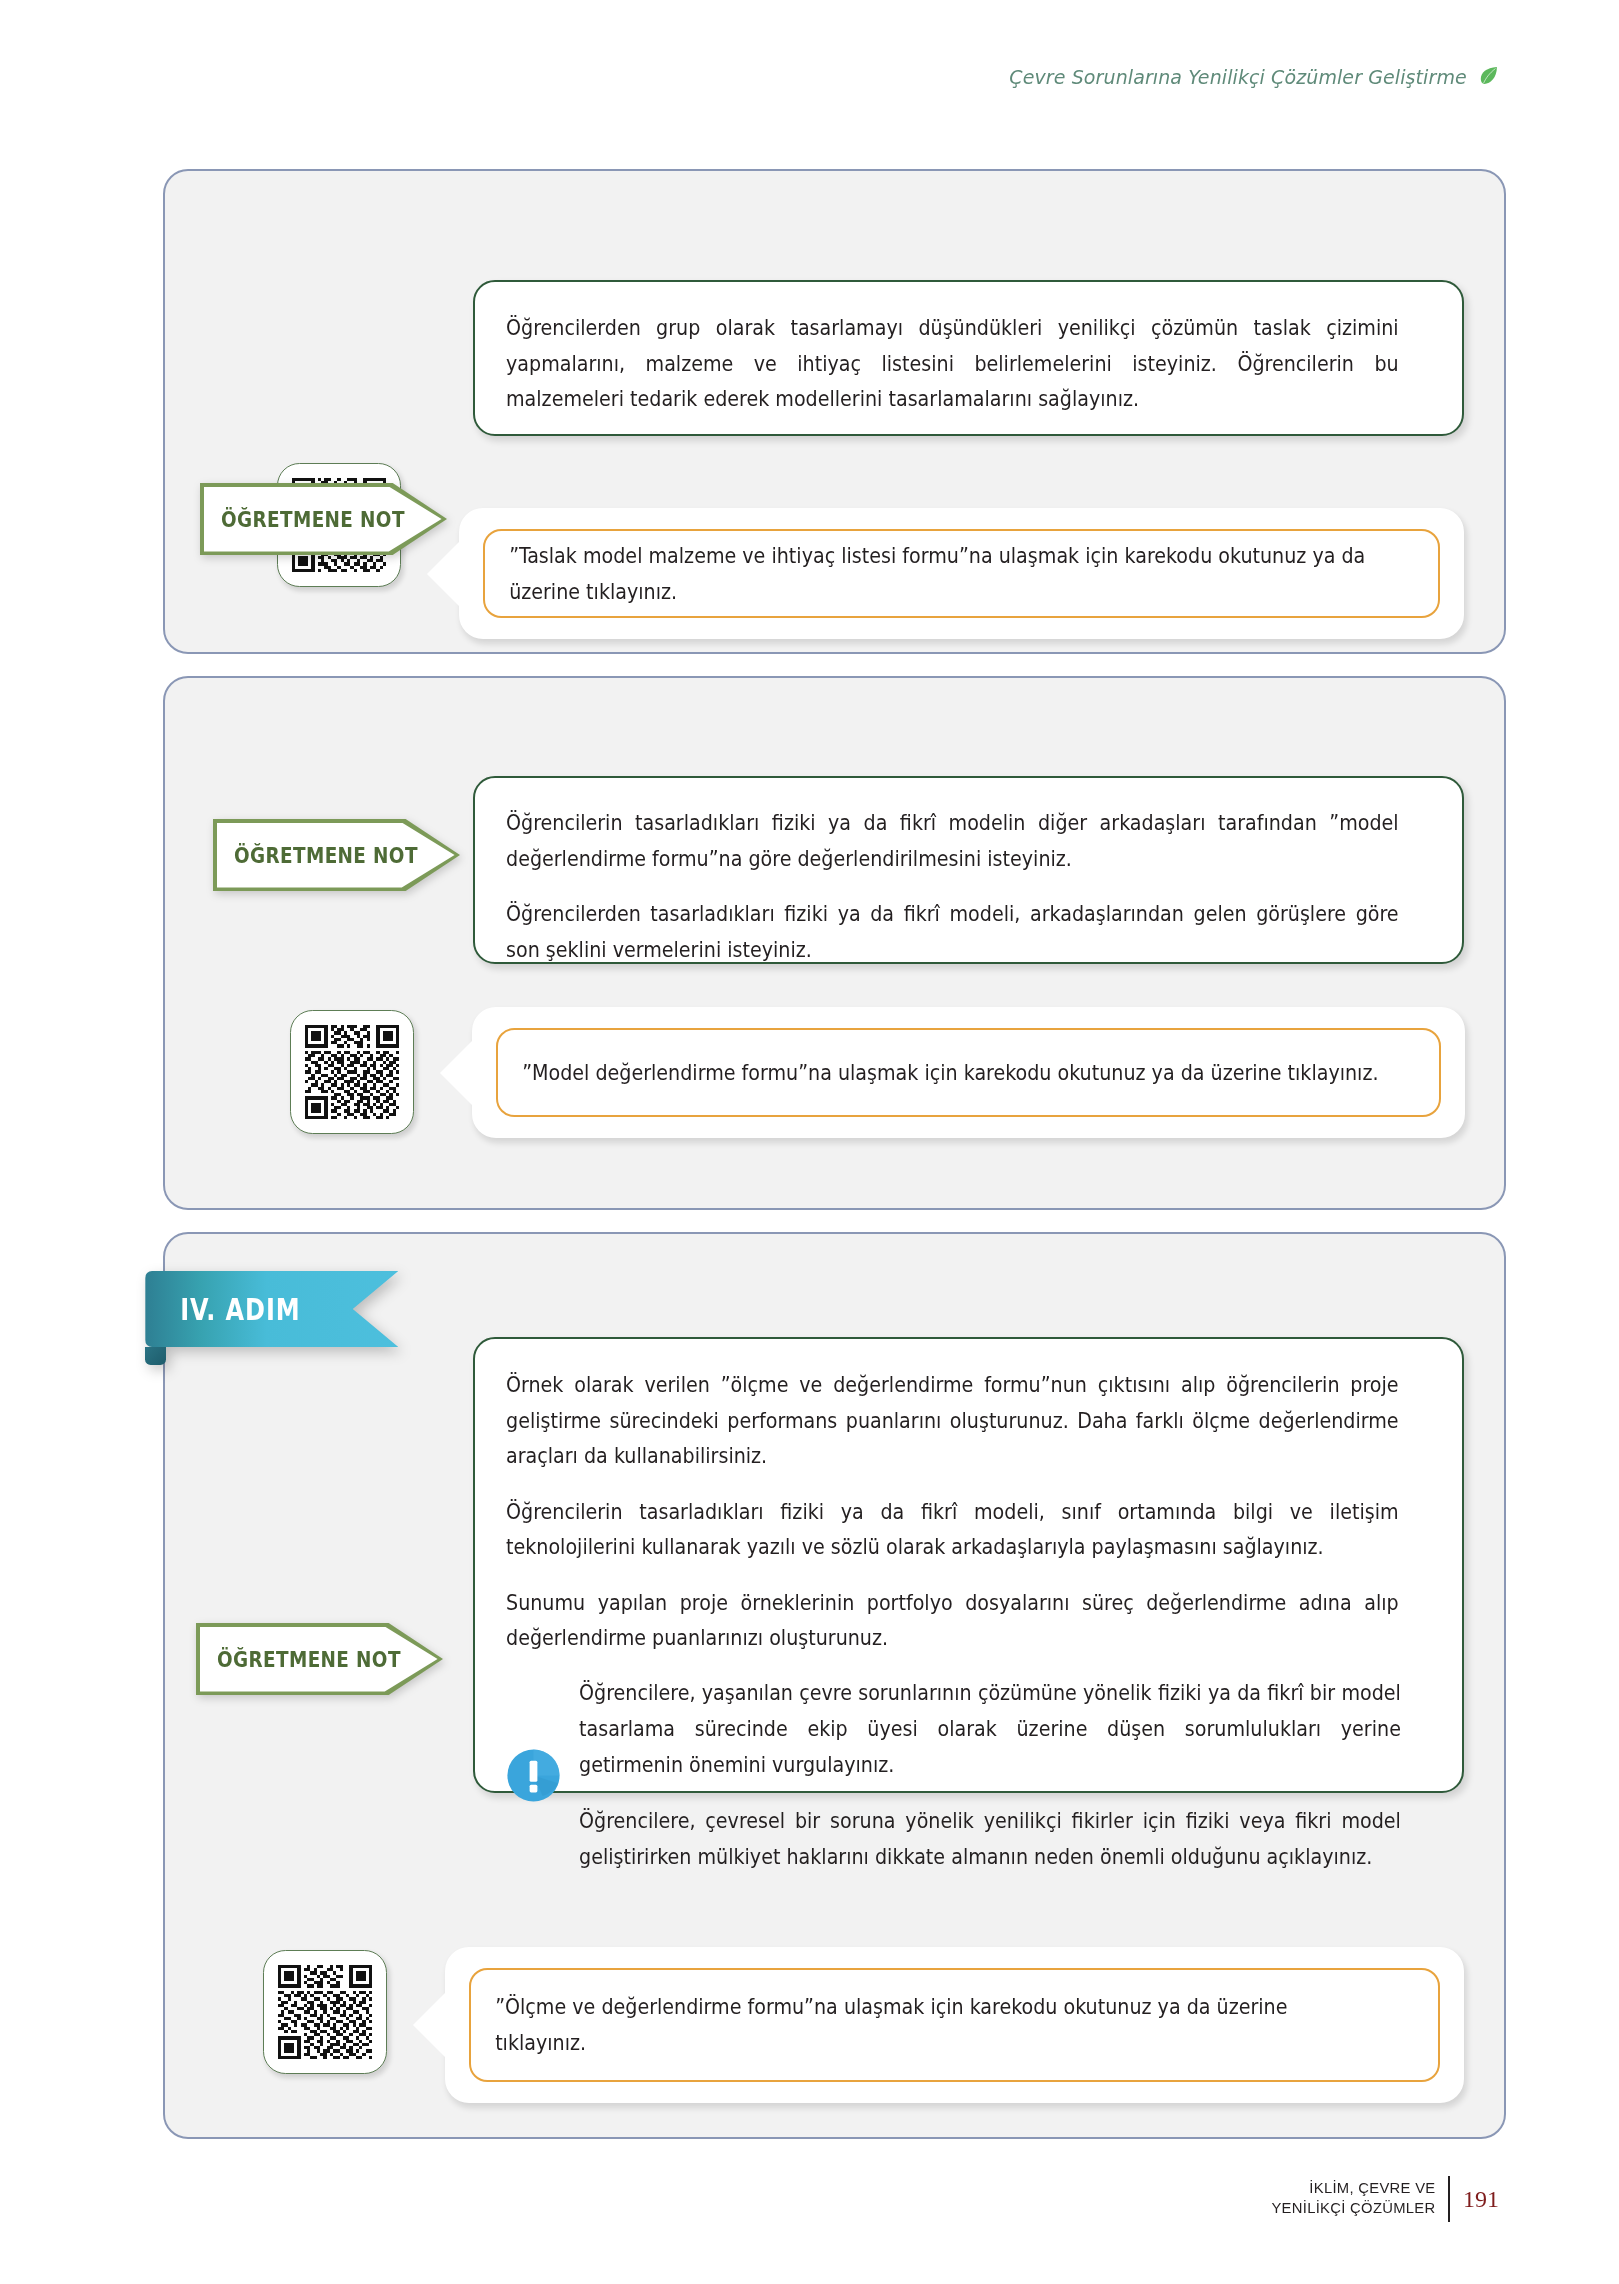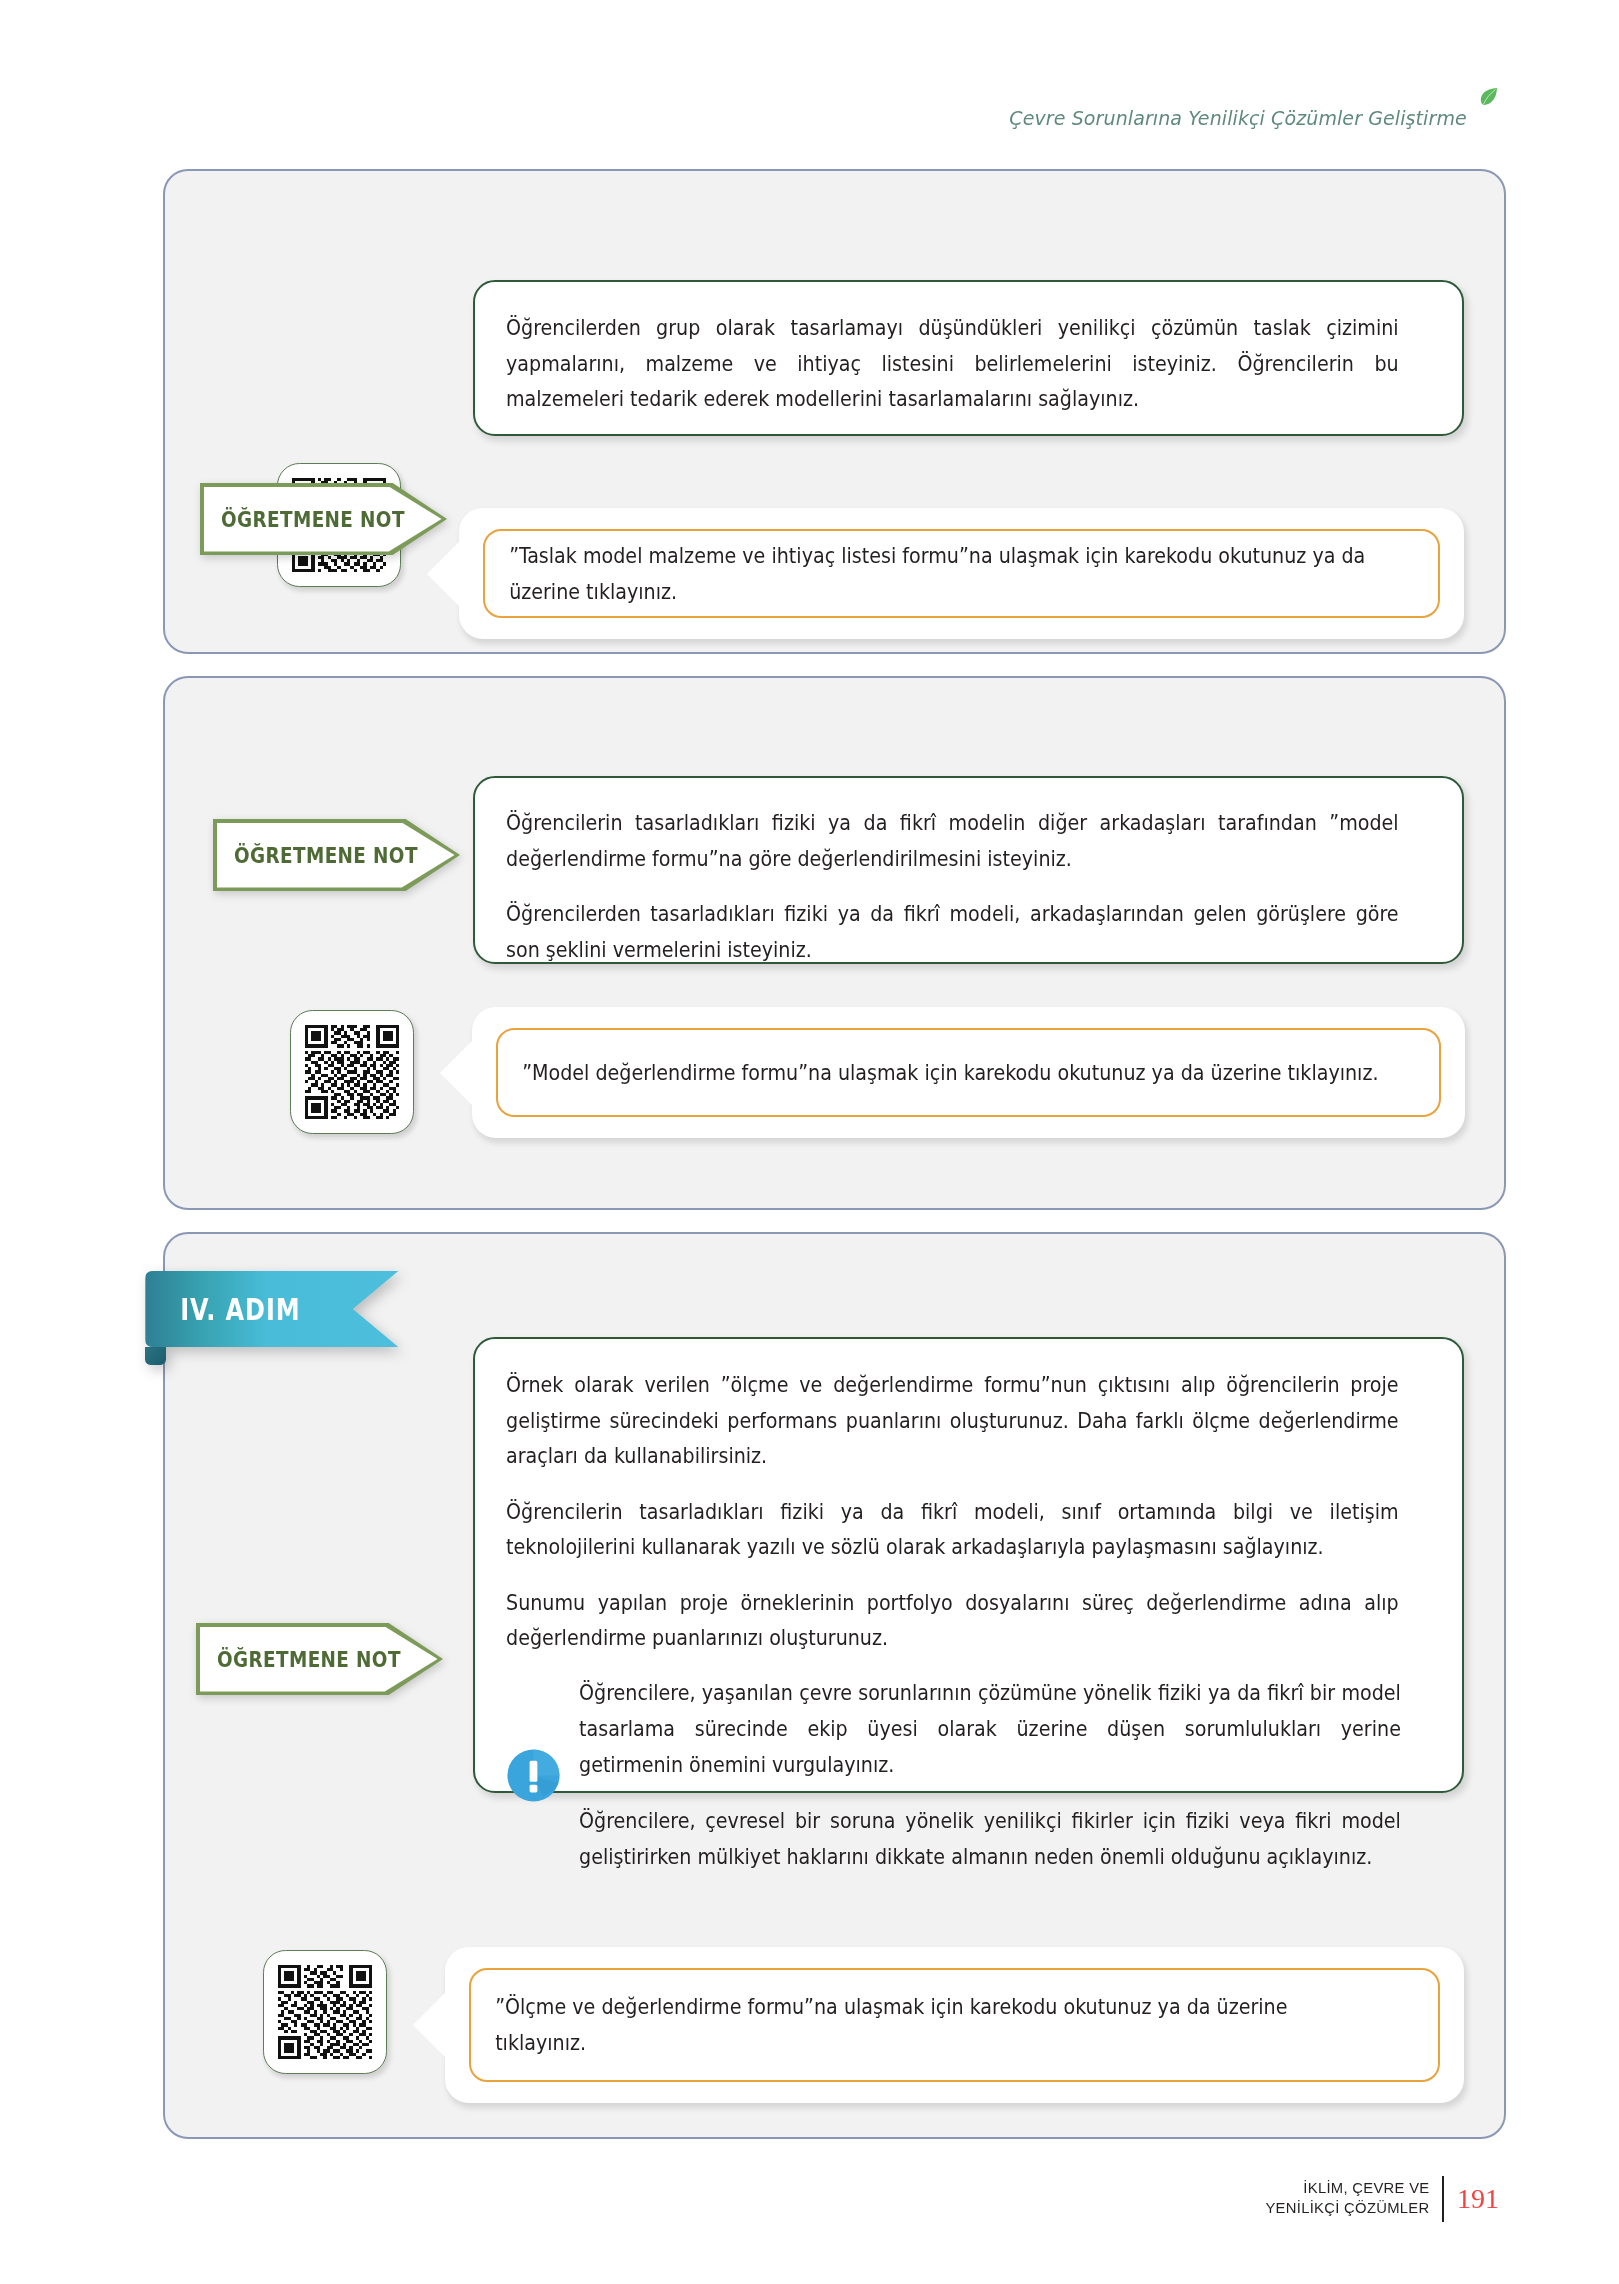--- a/index.html
+++ b/index.html
@@ -33,21 +33,20 @@
     align-items: center;
     gap: 11.2px;
   }
   .running-header .rh-text {
     font-family: "DejaVu Sans", sans-serif;
     font-style: italic;
     font-size: 19px;
     letter-spacing: 0.1px;
     color: #5f8a79;
     white-space: nowrap;
-    margin-top: 42px;
   }
   .leaf-icon { display: block; }
 
   
   .step-section {
     position: absolute;
     left: 163px;
     width: 1343px;
     box-sizing: border-box;
     background: #f2f2f2;
@@ -250,22 +249,22 @@
     color: #231f20;
     white-space: nowrap;
   }
   .footer-rule {
     width: 2.1px;
     height: 46px;
     background: #231f20;
   }
   .footer-page {
     font-family: "Liberation Serif", serif;
-    font-size: 28px;
-    color: #ef4444;
+    font-size: 24px;
+    color: #7f1d1d;
     line-height: 1;
   }
 </style>
 </head>
 <body>
 
 <div class="page">
 
   <div class="running-header">
     <span class="rh-text">Çevre Sorunlarına Yenilikçi Çözümler Geliştirme</span>

